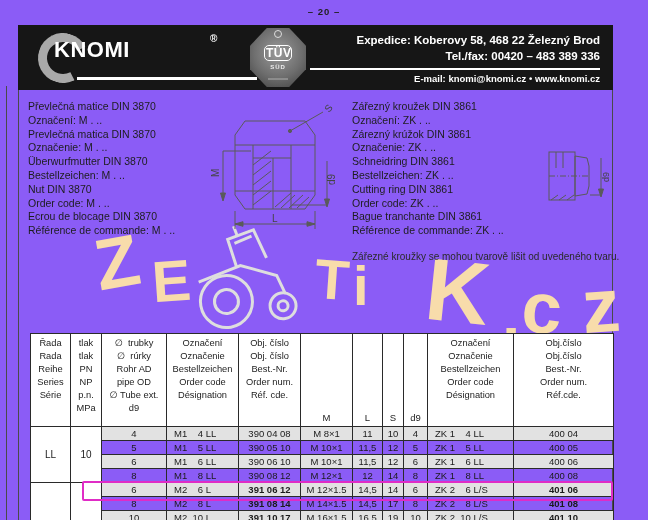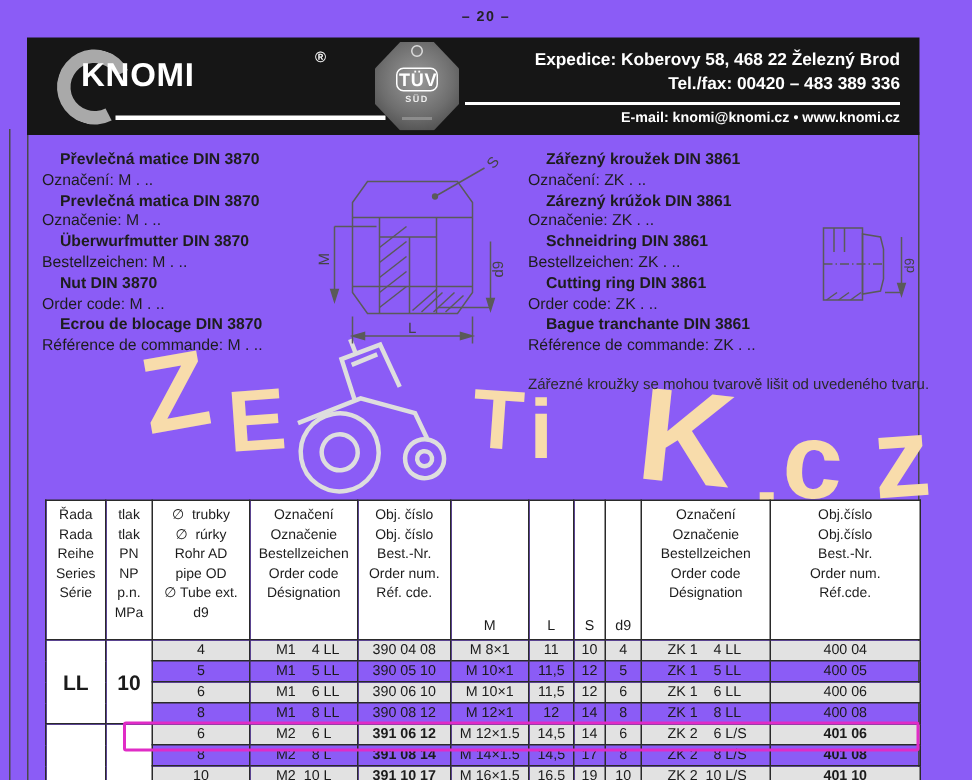--- a/index.html
+++ b/index.html
@@ -35,21 +35,21 @@
   .addr-l1, .addr-l2 { font-size:11.5px; font-weight:bold; line-height:16px; }
   .addr-rule { position:absolute; left:292px; top:43px; width:290px; height:1.8px; background:#fff; }
   .addr-email { position:absolute; right:13px; top:48px; font-size:9.5px; font-weight:bold; color:#fff; }
 
   
   .wm-letter { position:absolute; color:#f8dcab; font-weight:bold; z-index:0; line-height:1; }
   .tractor { position:absolute; left:185px; top:224px; z-index:0; transform:rotate(-10deg); }
 
   
   .pblock { position:absolute; z-index:1; font-size:10.5px; line-height:13.8px; color:#1d1d1d; }
-  .pblock .nm { font-weight:bold;margin-left:12px; }
+  .pblock .nm { font-weight:normal; }
   .pblock .cd { white-space:pre; }
   .pb-left { left:28px; top:100px; width:190px; }
   .pb-right { left:352px; top:100px; width:210px; }
   .note { position:absolute; left:352px; top:251px; width:272px; font-size:10px; line-height:12.5px; color:#2a2a2a; z-index:1; }
 
   
   .draw { position:absolute; z-index:1; }
   .nut-draw { left:195px; top:103px; }
   .ring-draw { left:543px; top:138px; }
   svg text { font-family:"Liberation Sans", sans-serif; }
@@ -58,24 +58,24 @@
   .tblwrap { position:absolute; left:30px; top:333px; z-index:1; }
   table { border-collapse:collapse; table-layout:fixed; width:583px; }
   col.c1{width:40px} col.c2{width:31px} col.c3{width:65px} col.c4{width:72px} col.c5{width:62px}
   col.c6{width:52px} col.c7{width:30px} col.c8{width:21px} col.c9{width:24px} col.c10{width:86px} col.c11{width:100px}
   th, td { border:1px solid #2a2a2a; overflow:hidden; }
   thead tr { height:93px; }
   th { font-weight:normal; font-size:9.3px; line-height:13px; vertical-align:top; padding-top:3px; white-space:pre; text-align:center; background:#fff; }
   th.bottom { vertical-align:bottom; padding-bottom:2px; font-size:9.5px; }
   tbody tr { height:14px; }
   td { font-size:9.5px; text-align:center; color:#1b1b1b; padding:0; }
-  td.lft { text-align:left; padding-left:17px; white-space:pre; }
+  td.lft { text-align:left; padding-left:7px; white-space:pre; }
   td.b { font-weight:bold; }
   tbody tr.shade td { background:#e2e2e2; }
-  td.grp { background:#fff !important; font-size:14px;font-weight:bold; }
+  td.grp { background:#fff !important; font-size:10px; }
 
   .hilite { position:absolute; left:82px; top:481px; width:531px; height:20px; border:2px solid #e02cc6; border-radius:2px; z-index:2; }
 </style>
 </head>
 <body>
 
 <div id="page">
 
   <div class="pageno">– 20 –</div>
 

